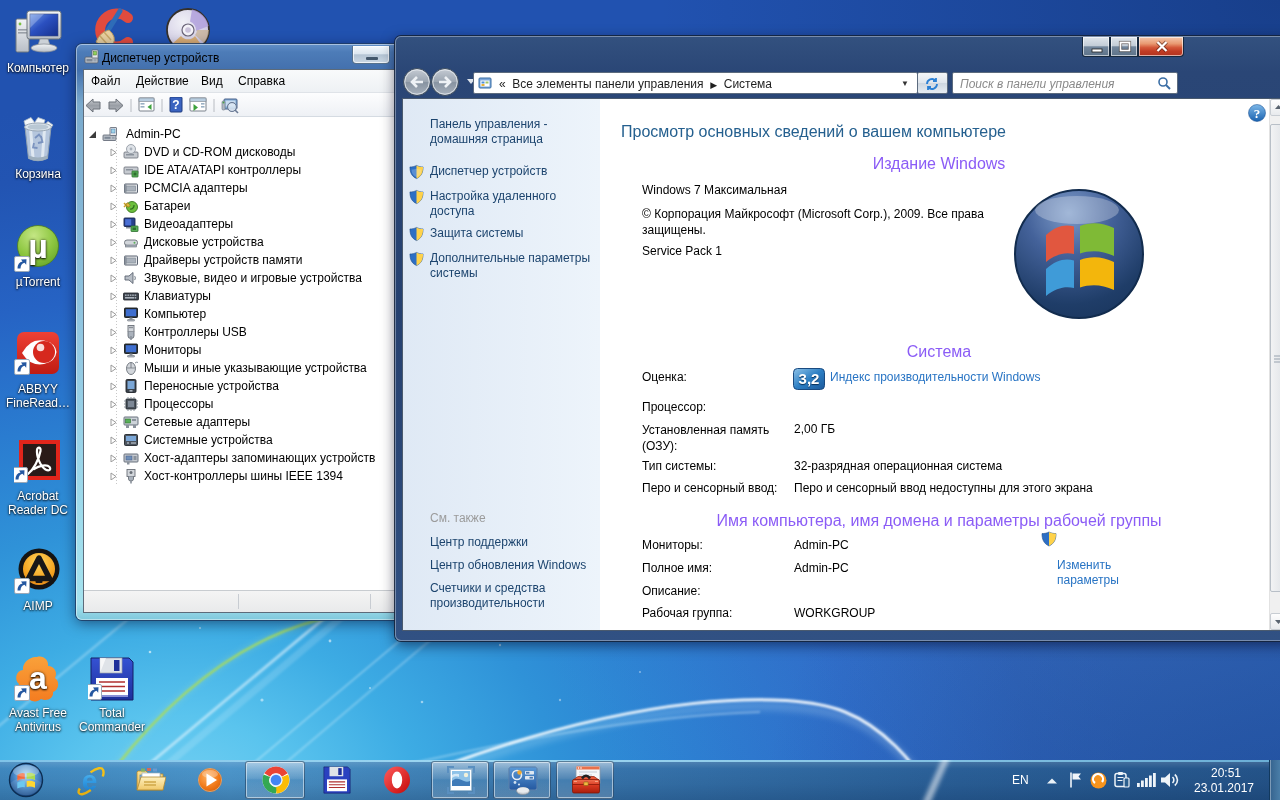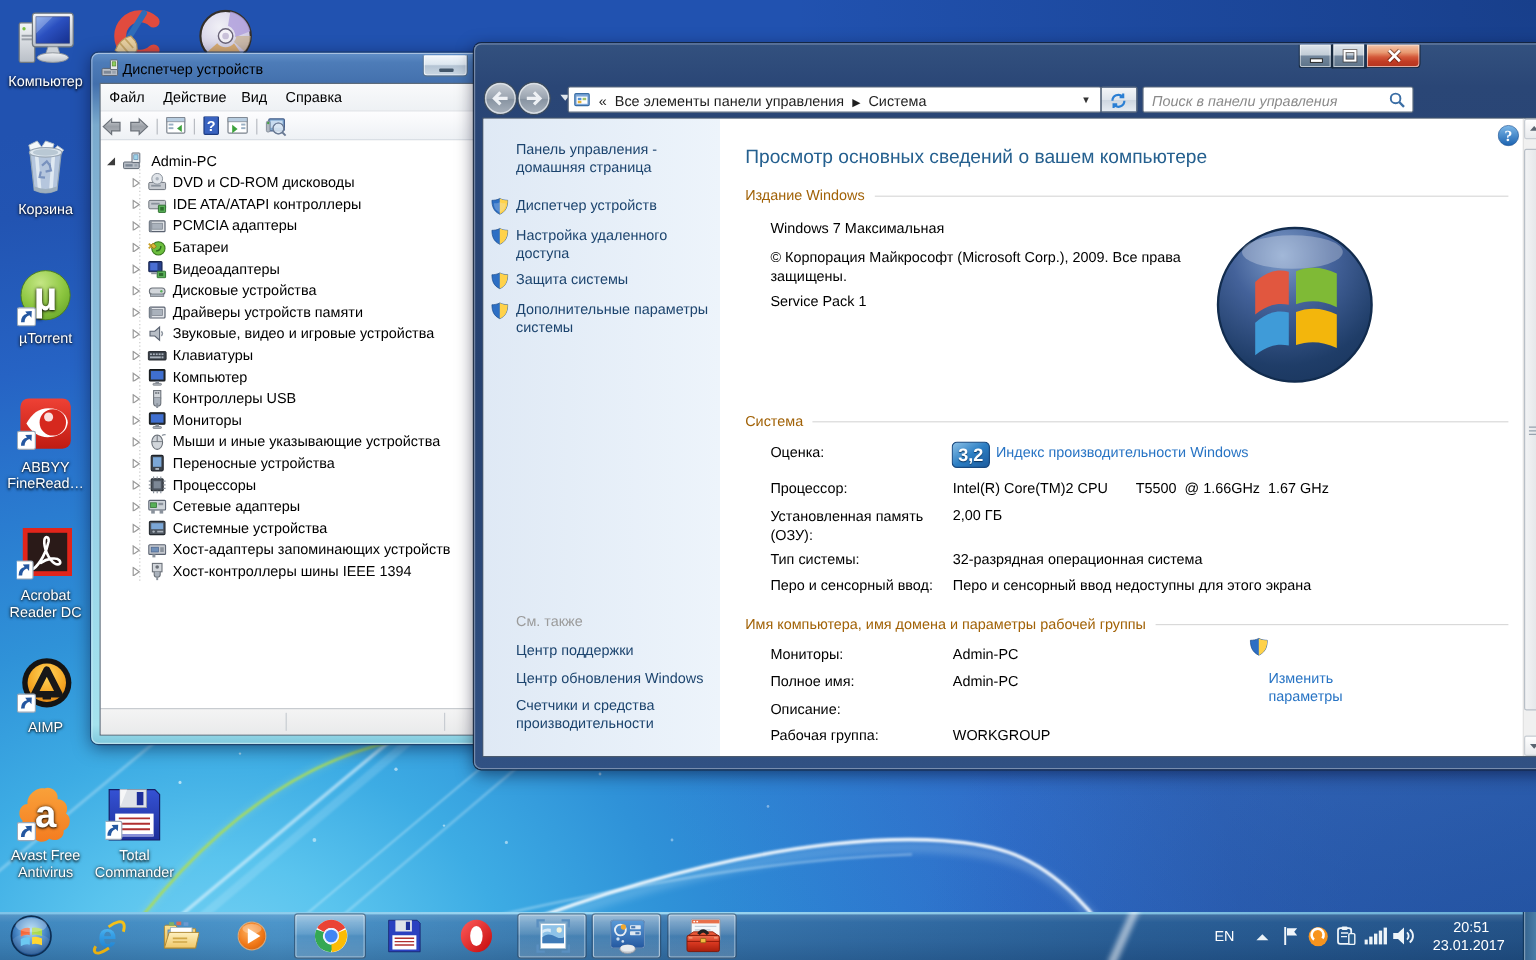--- a/index.html
+++ b/index.html
@@ -29,21 +29,21 @@
 #sys{position:absolute;left:395px;top:36px;width:899px;height:605px;border-radius:6px;
   background:linear-gradient(180deg,#33517f 0%,#2a4676 6%,#264170 45%,#2a4777 70%,#315183 100%);
   box-shadow:0 0 0 1px rgba(20,35,60,.9),0 4px 14px rgba(0,0,30,.55), inset 0 0 0 1px rgba(255,255,255,.35);}
 #sys .content{position:absolute;left:8px;right:8px;top:63px;bottom:11px;background:#fff;box-shadow:0 0 0 1px #4a5a6e;padding-left:42px;}
 .capbtn{height:20px;background:linear-gradient(180deg,#e8ecf0 0%,#cdd5dd 45%,#7e90a5 50%,#5a708a 55%,#697e95 100%);background:linear-gradient(180deg,#dfe5eb 0%,#c3cdd7 45%,#72869c 52%,#5d7389 100%);border:1px solid #17293e;border-top:none;box-shadow:inset 0 0 0 1px rgba(255,255,255,.6);}
 .capbtn.close{background:linear-gradient(180deg,#f4c7ad 0%,#e99a72 35%,#d4593a 55%,#c13c24 75%,#b23420 100%);}
 .sbitem{position:absolute;left:27px;width:162px;line-height:15px;}
 .sbitem .shield{position:absolute;left:-21px;top:0px;margin:0;}
 
 .sbitem span{color:#1c446e;}
-.sect{position:absolute;right:12px;height:16px;font-size:12px;color:#a16207;display:flex;align-items:center;}
+.sect{position:absolute;right:12px;height:16px;font-size:16px;color:#8b5cf6;display:flex;align-items:center;flex-direction:column;}
 .sect span{white-space:nowrap;}
 .sect .hr{flex:1;height:1px;background:#d9d9d9;margin-left:8px;}
 .blk{font-size:12px;color:#000;}
 .row{position:absolute;left:42px;right:10px;height:16px;font-size:12px;color:#000;}
 .row .lb{position:absolute;left:0;top:0;}
 .row .vl{position:absolute;left:152px;top:0;white-space:nowrap;}
 .lnk{font-size:12px;color:#2874c4;}
 
 #taskbar{position:absolute;left:0;top:760px;width:1280px;height:40px;
   background:linear-gradient(180deg,rgba(255,255,255,.16) 0%,rgba(255,255,255,0) 22%,rgba(0,20,50,.06) 60%,rgba(0,25,60,.20) 100%),linear-gradient(90deg,#3f87be 0%,#4c95ca 18%,#3e7fb4 35%,#336ea6 55%,#2a5f97 75%,#245388 100%);}
@@ -820,21 +820,20 @@
               <stop offset="0.5" stop-color="#2d7fc4"></stop>
               <stop offset="1" stop-color="#1c5a9c"></stop>
             </linearGradient>
           </defs>
           <rect x="0.5" y="0.5" width="31" height="21" rx="4" fill="url(#wei)" stroke="#1a4a80"></rect>
           <text x="16" y="16" text-anchor="middle" font-size="15" font-weight="bold" fill="#fff" style="text-shadow:0 1px 1px #0a3058;">3,2</text>
         </svg>
       <div class="abs lnk" style="left:230px;top:271px;">Индекс производительности Windows</div>
       <div class="row" style="top:301px;">
           <div class="lb">Процессор:</div>
-          <div class="vl">Intel(R) Core(TM)2 CPU &nbsp; &nbsp; &nbsp; T5500&nbsp; @ 1.66GHz&nbsp; 1.67 GHz</div>
         </div>
       <div class="row" style="top:323px;">
           <div class="lb" style="width:160px;line-height:16px;">Установленная память (ОЗУ):</div>
           <div class="vl">2,00 ГБ</div>
         </div>
       <div class="row" style="top:360px;">
           <div class="lb">Тип системы:</div>
           <div class="vl">32-разрядная операционная система</div>
         </div>
       <div class="row" style="top:382px;">

